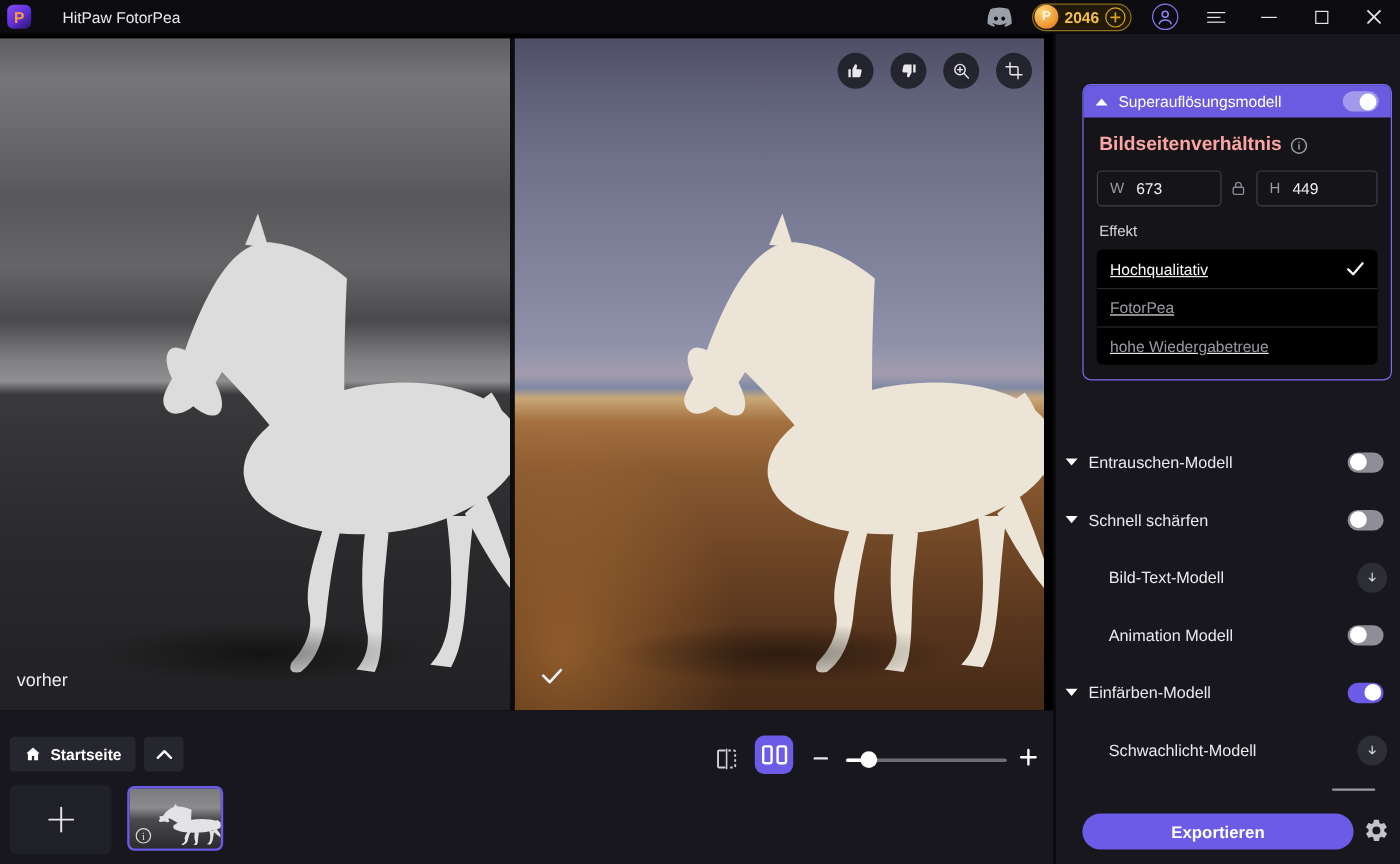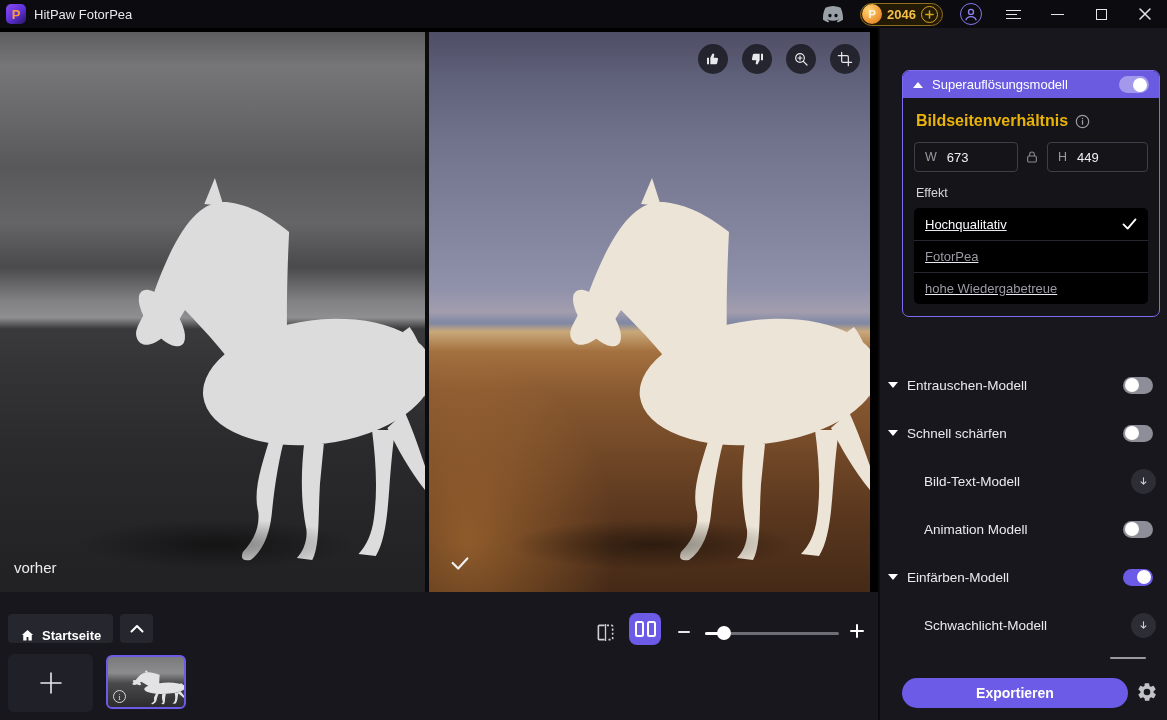--- a/index.html
+++ b/index.html
@@ -2,21 +2,21 @@
 <html><head>
 <meta charset="utf-8">
 <style>
   * { margin:0; padding:0; box-sizing:border-box; }
   html,body { width:1167px; height:720px; }
   body { font-family:"Liberation Sans", sans-serif; background:#000; position:relative; overflow:hidden; color:#e9e9ee; }
 
   
   .titlebar { position:absolute; left:0; top:0; width:1167px; height:28px; background:#0b0b10; display:flex; align-items:center; z-index:30; }
   .logo { width:20px; height:20px; margin-left:6px; border-radius:5px; background:linear-gradient(140deg,#8a4df0 0%,#5b2fd4 55%,#26145e 100%); display:flex; align-items:center; justify-content:center; font-weight:bold; font-size:13px; color:#ff9a3c; }
-  .app-title { margin-left:8px; font-size:13px; color:#e8e8ea; }
+  .app-title { margin-left:26px; font-size:13px; color:#e8e8ea; }
   .tb-right { margin-left:auto; display:flex; align-items:center; gap:0; height:100%; }
   .tb-btn { width:44px; height:100%; display:flex; align-items:center; justify-content:center; cursor:pointer; }
   .discord-wrap { width:38px; display:flex; justify-content:center; }
   .coin-badge { height:23px; display:flex; align-items:center; gap:5px; background:#231a06; border:1px solid #8f6f1d; border-radius:12px; padding:0 4px 0 1px; margin:0 8px; cursor:pointer; }
   .coin { width:20px; height:20px; border-radius:50%; background:radial-gradient(circle at 35% 30%,#ffd679,#f09a36 60%,#d96f22); display:flex; align-items:center; justify-content:center; font-size:11px; font-weight:bold; color:#fff7e8; }
   .coin-count { color:#f5c04a; font-weight:bold; font-size:13px; }
   .coin-add { width:17px; height:17px; border-radius:50%; border:1.5px solid #d9a422; color:#d9a422; display:flex; align-items:center; justify-content:center; }
   .account-wrap { width:40px; display:flex; justify-content:center; }
   .avatar-ic { width:22px; height:22px; border-radius:50%; border:1.5px solid #8578ee; }
   .win-glyph-min { width:13px; height:0; border-top:1.6px solid #e6e6ea; }
@@ -36,21 +36,21 @@
   .pane-after::before { content:""; position:absolute; left:0; bottom:0; width:45%; height:45%; background:radial-gradient(ellipse at 20% 80%, rgba(216,140,62,.45), transparent 65%); }
   .horse-art { position:absolute; left:0; top:0; width:100%; height:100%; }
   .horse-shadow { position:absolute; left:18%; bottom:4%; width:66%; height:9%; background:radial-gradient(ellipse at center, rgba(0,0,0,.45), transparent 70%); }
   .before-label { position:absolute; left:14px; bottom:16px; font-size:15px; color:#ececee; }
   .done-check { position:absolute; left:20px; bottom:18px; width:22px; height:22px; }
   .pane-toolbar { position:absolute; top:12px; right:10px; display:flex; gap:14px; }
   .round-tool { width:30px; height:30px; border-radius:50%; background:rgba(22,22,28,.78); display:flex; align-items:center; justify-content:center; cursor:pointer; }
 
   
   .bottombar { position:absolute; left:0; top:592px; width:878px; height:128px; background:#17171d; }
-  .home-btn { position:absolute; left:8px; top:22px; height:29px; padding:0 12px; background:#26262e; border-radius:4px; display:flex; align-items:flex-end; gap:7px; font-size:13px; font-weight:bold; color:#fff; cursor:pointer; }
+  .home-btn { position:absolute; left:8px; top:22px; height:29px; padding:0 12px; background:#26262e; border-radius:4px; display:flex; align-items:center; gap:7px; font-size:13px; font-weight:bold; color:#fff; cursor:pointer; }
   .collapse-btn { position:absolute; left:120px; top:22px; width:33px; height:29px; background:#26262e; border-radius:4px; display:flex; align-items:center; justify-content:center; cursor:pointer; }
   .add-tile { position:absolute; left:8px; top:62px; width:85px; height:58px; background:#202028; border-radius:6px; display:flex; align-items:center; justify-content:center; cursor:pointer; }
   .thumb-tile { position:absolute; left:106px; top:63px; width:80px; height:54px; border-radius:6px; border:2px solid #6b5be6; overflow:hidden; cursor:pointer;
     background:linear-gradient(180deg,#7a7a7c 0%,#8c8c8e 32%,#4a4a4c 52%,#2c2c2e 100%); }
   .thumb-info { position:absolute; left:5px; bottom:4px; width:13px; height:13px; border:1.2px solid #d8d8dc; border-radius:50%; color:#d8d8dc; font-size:9px; display:flex; align-items:center; justify-content:center; font-family:"Liberation Serif", serif; }
   .view-controls { position:absolute; left:596px; top:21px; display:flex; align-items:center; }
   .split-ic { cursor:pointer; margin-top:7px; }
   .mode-btn { width:32px; height:32px; margin-left:14px; border-radius:8px; background:#6b5be6; display:flex; align-items:center; justify-content:center; gap:3px; cursor:pointer; }
   .mode-btn i { display:block; width:9px; height:16px; border:2px solid #fff; border-radius:2.5px; }
   .zoom-minus { margin-left:16px; margin-top:6px; cursor:pointer; }
@@ -60,21 +60,21 @@
   .slider .fill { position:absolute; left:0; top:6px; width:18px; height:3px; border-radius:2px; background:#fff; }
   .slider .knob { position:absolute; left:12px; top:0; width:14px; height:14px; border-radius:50%; background:#fff; }
 
   
   .side { position:absolute; left:878px; top:28px; width:289px; height:692px; background:#17171d; border-left:2px solid #0b0b0e; }
   .sr-box { position:absolute; left:22px; top:42px; width:258px; border:1px solid #7b6cf0; border-radius:7px; background:#141419; }
   .sr-header { height:27px; background:#6a5be0; border-radius:6px 6px 0 0; display:flex; align-items:center; padding:0 10px; gap:9px; cursor:pointer; }
   .sr-header .t { font-size:13px; color:#fff; }
   .sr-body { padding:12px 11px 12px; }
   .aspect-row { display:flex; align-items:center; gap:7px; margin:2px 0 12px 2px; }
-  .aspect-title { font-size:16px; font-weight:bold; color:#eab308;text-align:right; }
+  .aspect-title { font-size:16px; font-weight:bold; color:#fca5a5;text-align:right; }
   .scale-row { display:flex; gap:7px; }
   .scale-btn { flex:1; height:25px; border:1px solid #3f3f49; border-radius:4px; background:transparent; color:#8e8e98; font-size:12px; display:flex; align-items:center; justify-content:center; cursor:pointer; }
   .scale-btn.active { border-color:#8274f2; color:#d9d4fb; }
   .wh-row { display:flex; align-items:center; margin-top:12px; gap:6px; }
   .wh-field { flex:1; height:30px; border:1px solid #3f3f49; border-radius:4px; display:flex; align-items:center; padding:0 10px; gap:10px; }
   .wh-field .lbl { font-size:12.5px; color:#9a9aa3; }
   .wh-field input { width:60px; background:transparent; border:none; outline:none; color:#f0f0f3; font-size:13px; font-family:"Liberation Sans", sans-serif; }
   .lock-wrap { width:22px; display:flex; justify-content:center; cursor:pointer; }
   .effect-label { margin:14px 0 8px 2px; font-size:12.5px; color:#d6d6dc; }
   .effect-list { background:#000000; border-radius:5px; overflow:hidden;text-decoration:underline; }

